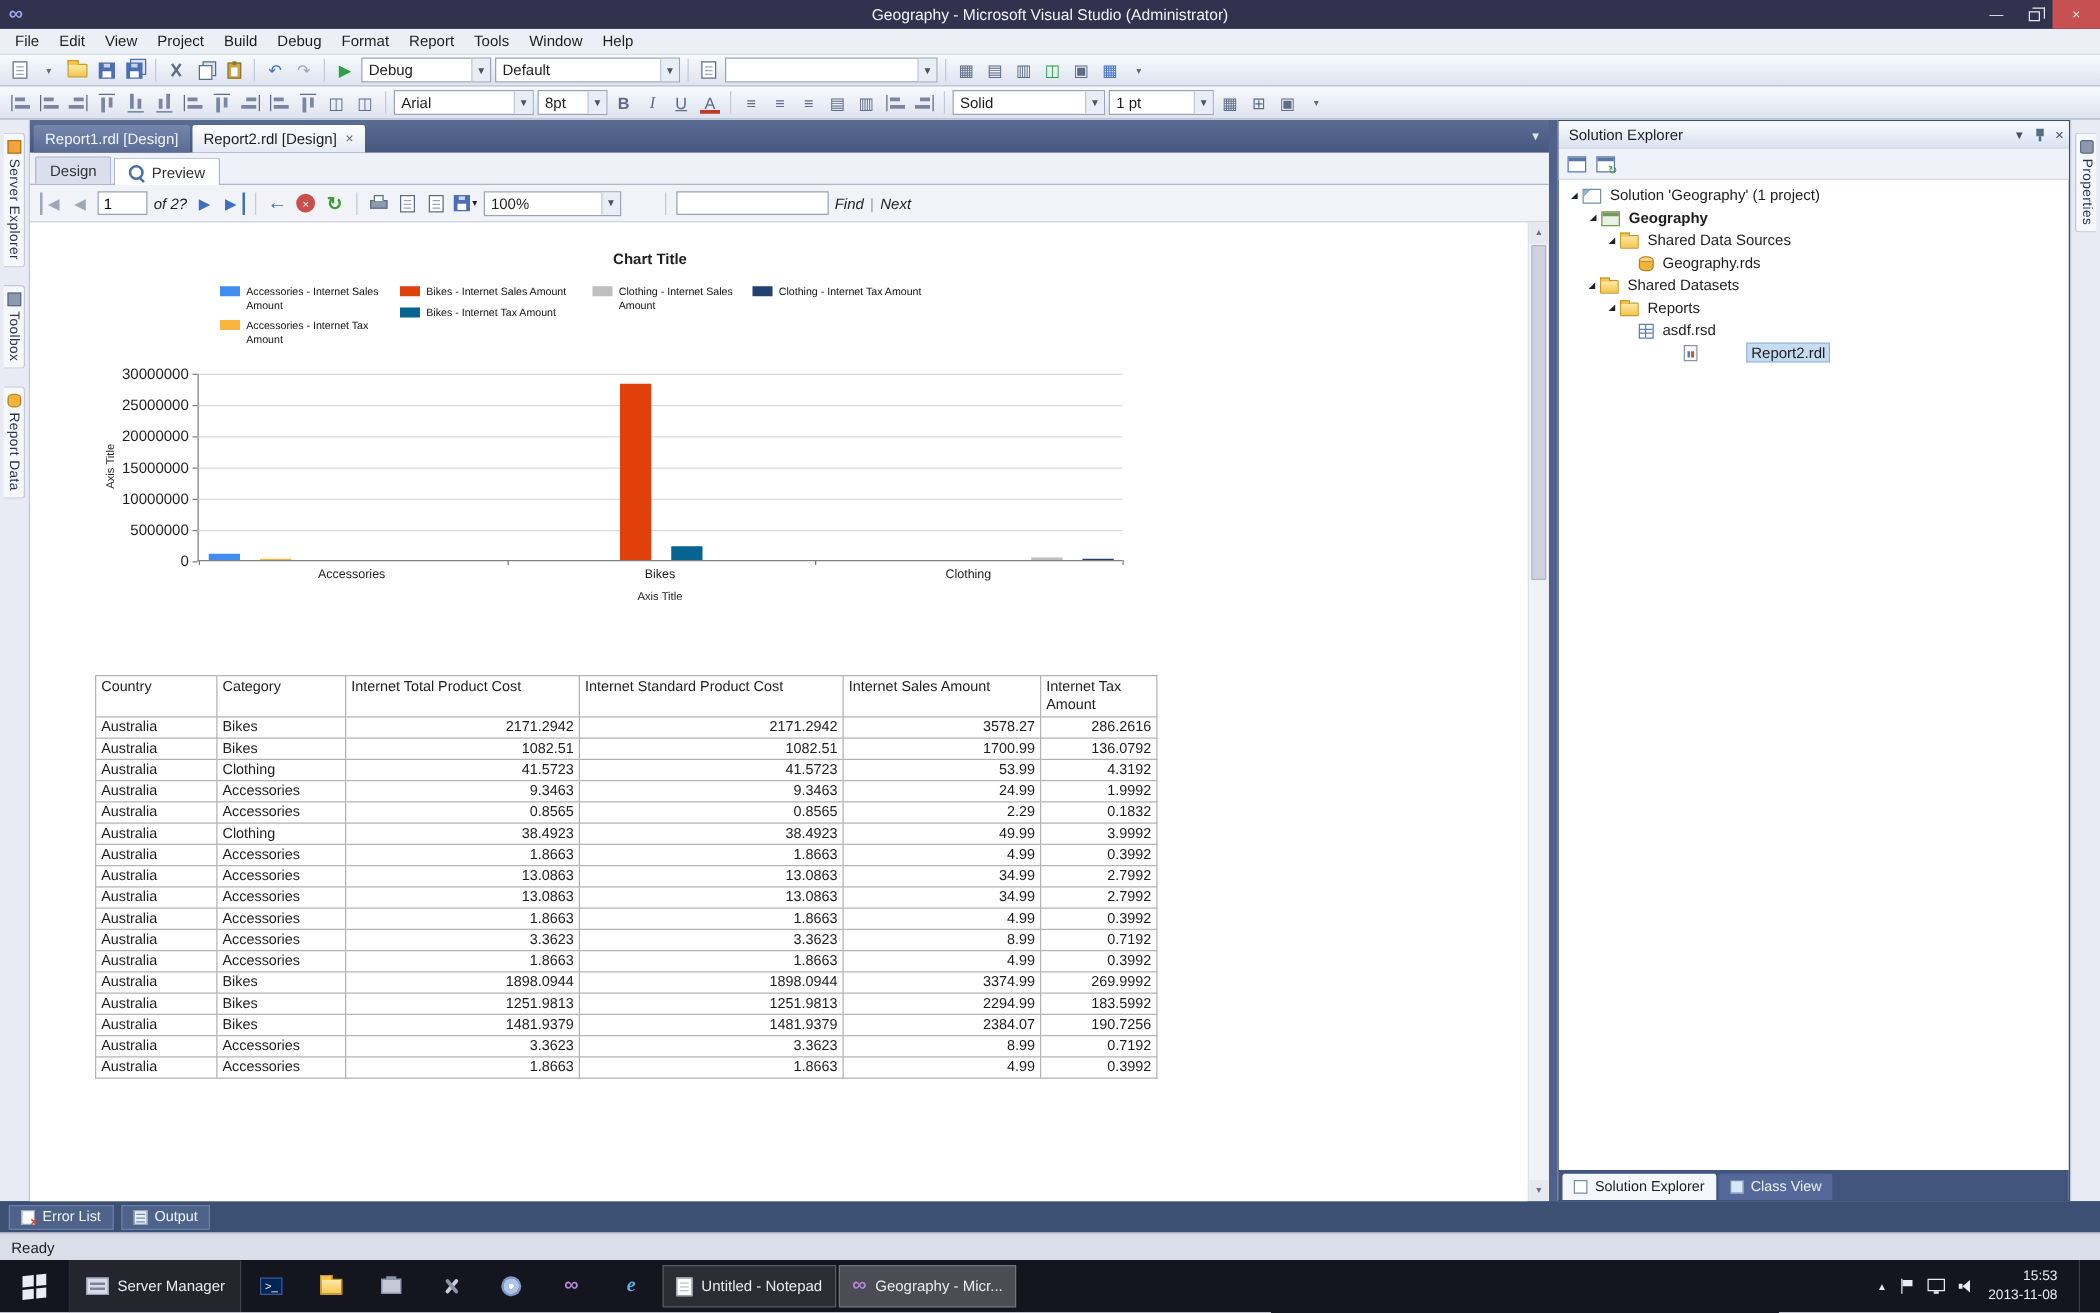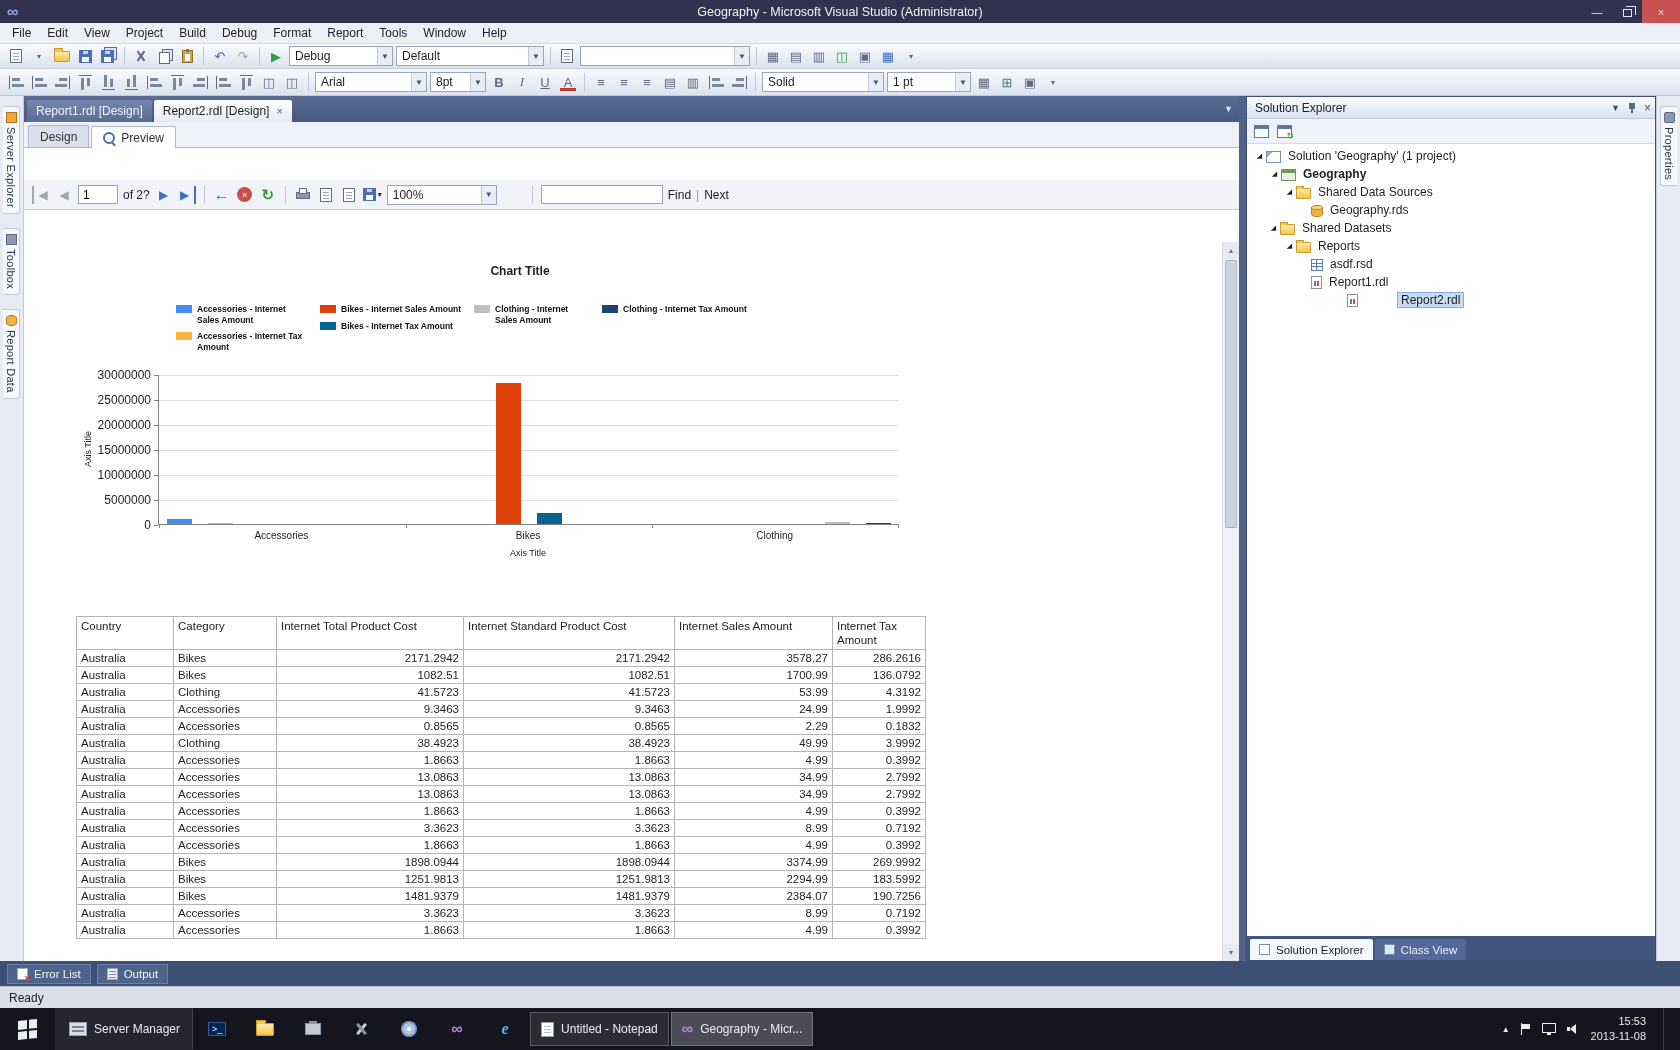--- a/index.html
+++ b/index.html
@@ -73,50 +73,50 @@
   .vicon-properties { background:#8D99AE; border:1px solid #5E6C86; border-radius:2px; }
 
   #editor { flex:1; display:flex; flex-direction:column; min-width:0; }
   #doc-tabs { height:26px; display:flex; align-items:flex-end; padding-left:3px; background:linear-gradient(#5A6C94,#46587F); position:relative; flex:none; }
   .doc-tab { height:22px; display:flex; align-items:center; gap:7px; padding:0 9px; font-size:12px; margin-right:2px; border-radius:2px 2px 0 0; white-space:nowrap; }
   .doc-tab.inactive { background:linear-gradient(#7486AC,#5A6C94); color:#F0F4FB; }
   .doc-tab.active { background:linear-gradient(#FDFEFF,#E4EAF5); color:#1E1E1E; }
   .tclose { font-size:11px; color:#5A6478; }
   .doc-list-btn { position:absolute; right:6px; top:8px; color:#DDE4F2; font-size:9px; }
 
-  #editor-body { flex:1; background:#fff; display:flex; flex-direction:column; min-height:0;gap:32px; }
+  #editor-body { flex:1; background:#fff; display:flex; flex-direction:column; min-height:0; }
   #view-tabs { height:26px; background:#EEF1F8; display:flex; align-items:flex-end; padding:2px 2px 0 4px; border-bottom:1px solid #AEB8CC; gap:2px; flex:none; }
   .view-tab { height:22px; display:flex; align-items:center; gap:6px; padding:0 11px; font-size:12px; border:1px solid #AEB8CC; border-bottom:none; border-radius:2px 2px 0 0; background:#D9DFEC; color:#333; }
   .view-tab.active { background:#fff; position:relative; top:1px; }
   .vti-preview { width:12px; height:12px; border-radius:50%; border:2px solid #4A6FA5; position:relative; display:inline-block; }
   .vti-preview::after { content:""; position:absolute; right:-3px; bottom:-3px; width:5px; height:2px; background:#4A6FA5; transform:rotate(45deg); }
 
   #preview-toolbar { height:30px; background:#F1F3F9; border-bottom:1px solid #C2CAD9; display:flex; align-items:center; gap:5px; padding:0 8px; flex:none; }
   .pvi { min-width:18px; height:18px; display:flex; align-items:center; justify-content:center; font-size:12px; flex:none; }
   .nav.first { border-left:2px solid currentColor; padding-left:2px; }
   .nav.last { border-right:2px solid currentColor; padding-right:2px; }
   .pv-input { width:40px; height:19px; border:1px solid #98A2B8; background:#fff; font-size:12px; padding:0 4px; font-family:"Liberation Sans",sans-serif; }
-  .pv-label { font-size:12px; white-space:nowrap; }
+  .pv-label { font-size:12px; white-space:nowrap;font-style:italic; }
   .stop-icon { width:15px; height:15px; border-radius:50%; background:#C9504A; color:#fff; font-size:9px; display:flex; align-items:center; justify-content:center; }
   .refresh-icon { color:#3D9B35; font-size:15px; font-weight:bold; }
   .back-icon { color:#3E6FC4; font-size:16px; }
   .find-input { width:122px; height:19px; border:1px solid #98A2B8; background:#fff; font-family:"Liberation Sans",sans-serif; }
   .pv-divider { color:#97A0B4; }
 
   #report-viewport { flex:1; display:flex; min-height:0; }
   #report-content { flex:1; background:#fff; position:relative; overflow:hidden; }
   #v-scroll { width:17px; background:#F1F2F6; border-left:1px solid #D8DCE6; display:flex; flex-direction:column; flex:none; }
   .scroll-arrow { height:17px; display:flex; align-items:center; justify-content:center; font-size:7px; color:#6A7184; background:#E7E9F0; flex:none; }
   #v-thumb { margin:1px 2px 0 2px; height:268px; background:#CDD2DE; border:1px solid #AEB5C6; border-radius:1px; }
   .scroll-fill { flex:1; }
 
   
   #chart-block { margin:14px 0 0 56px; width:880px; }
   .chart-title { text-align:center; font-size:12px; font-weight:bold; padding:8px 0 10px 0; }
-  #chart-legend { display:flex; margin-left:96px; margin-top:16px;font-weight:bold; }
+  #chart-legend { display:flex; margin-left:96px; margin-top:4px; }
   .legend-col { display:flex; flex-direction:column; gap:6px; margin-right:10px; }
   .legend-item { display:flex; gap:5px; }
   .swatch { width:16px; height:8px; flex:none; margin-top:1px; }
   .legend-text { font-size:8.5px; line-height:1.25; color:#111; }
   .chart-body { display:flex; margin-top:22px; }
   .y-axis-title { width:16px; display:flex; align-items:center; justify-content:center; }
   .y-axis-title span { writing-mode:vertical-rl; transform:rotate(180deg); font-size:9px; }
   #y-area { position:relative; width:62px; height:150px; flex:none; }
   .y-label { position:absolute; right:7px; font-size:12px; transform:translateY(-50%); white-space:nowrap; }
   .y-tick { position:absolute; right:0; width:4px; height:1px; background:#808080; }
@@ -762,25 +762,20 @@
           <div class="tree-row" style="padding-left: 36px;">
             <span class="expander">◢</span>
             <span class="ticon ticon-folder"></span>
             <span class="node-label">Reports</span>
           </div>
           <div class="tree-row" style="padding-left: 51px;">
             <span class="expander"></span>
             <span class="ticon ticon-dataset"></span>
             <span class="node-label">asdf.rsd</span>
           </div>
-          <div class="tree-row" style="padding-left: 51px;">
-            <span class="expander"></span>
-            <span class="ticon ticon-report"></span>
-            <span class="node-label">Report1.rdl</span>
-          </div>
           <div class="tree-row" style="padding-left: 51px; gap: 36px;">
             <span class="expander"></span>
             <span class="ticon ticon-report"></span>
             <span class="node-label selected-node">Report2.rdl</span>
           </div>
         </div>
       <div id="se-bottom-tabs">
           <span class="se-btab active">
             <span class="btab-icon"></span>
             <span>Solution Explorer</span>

